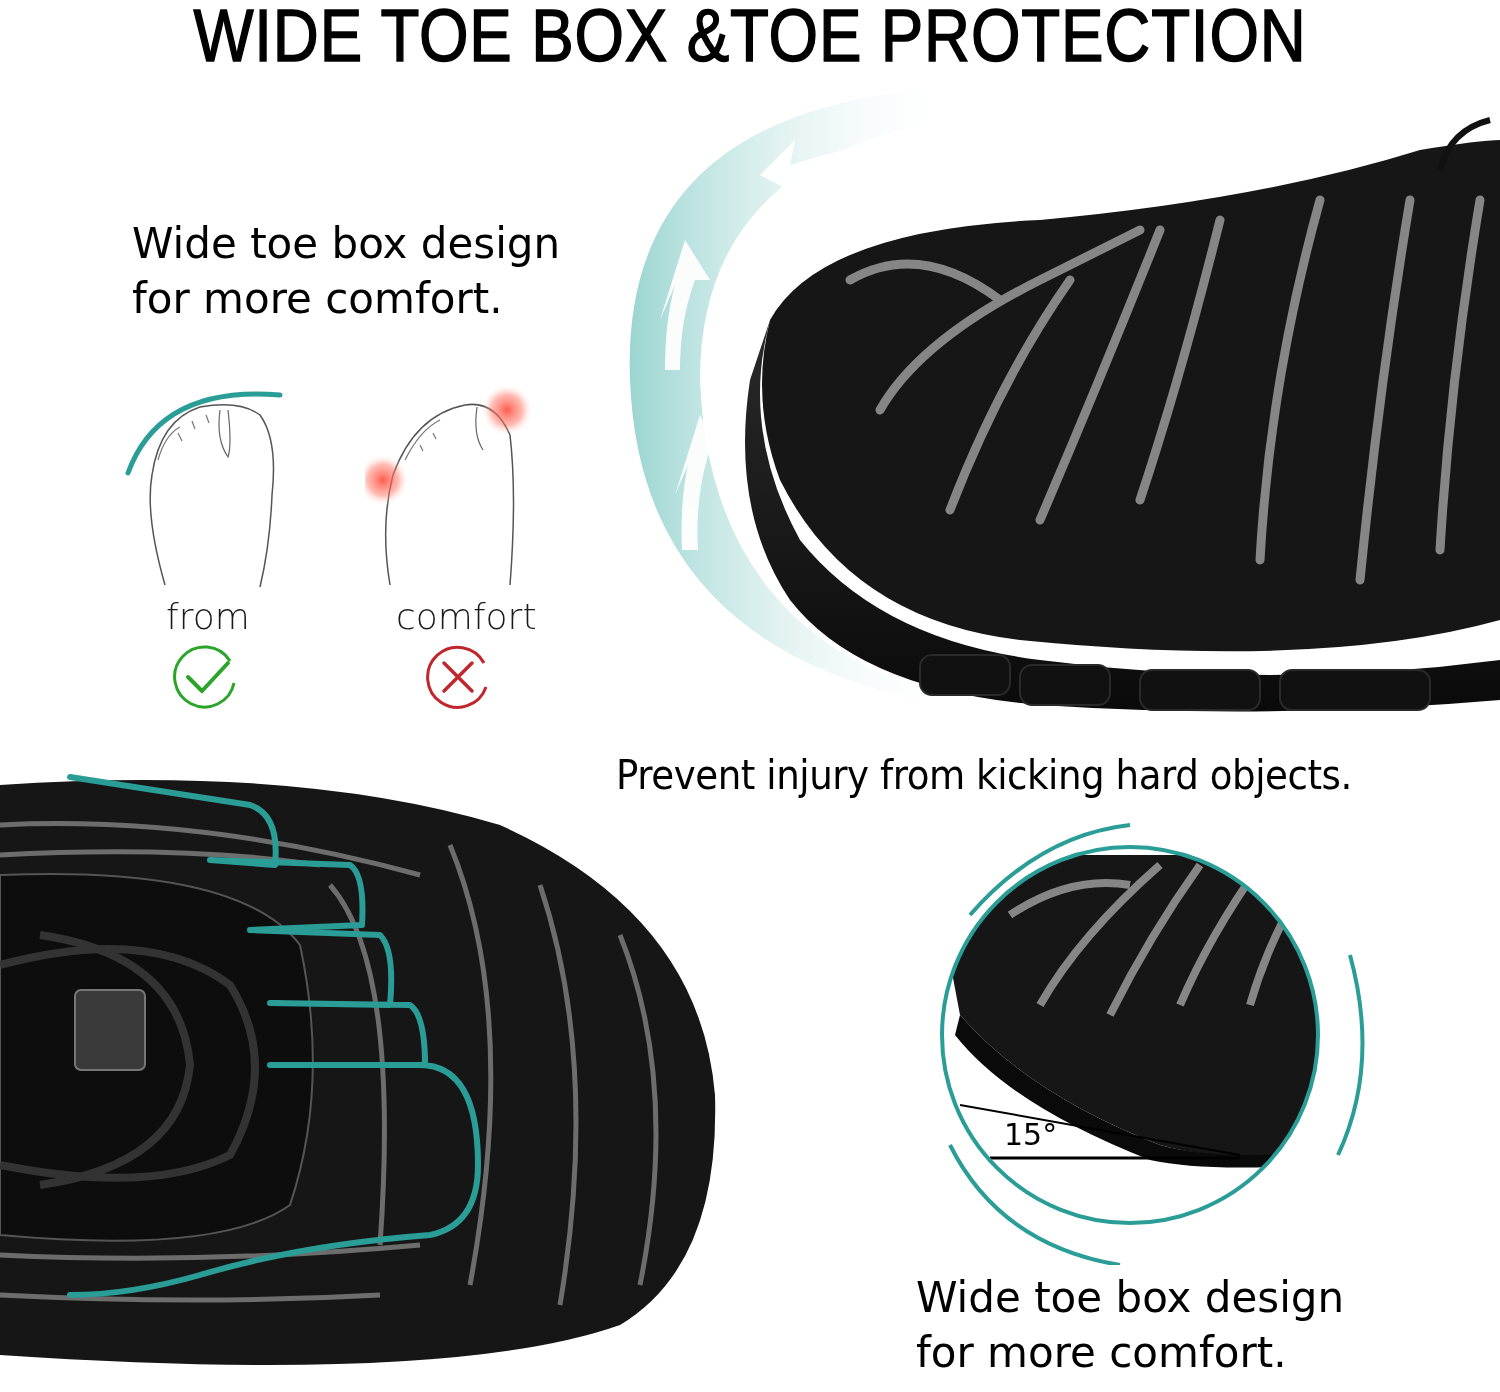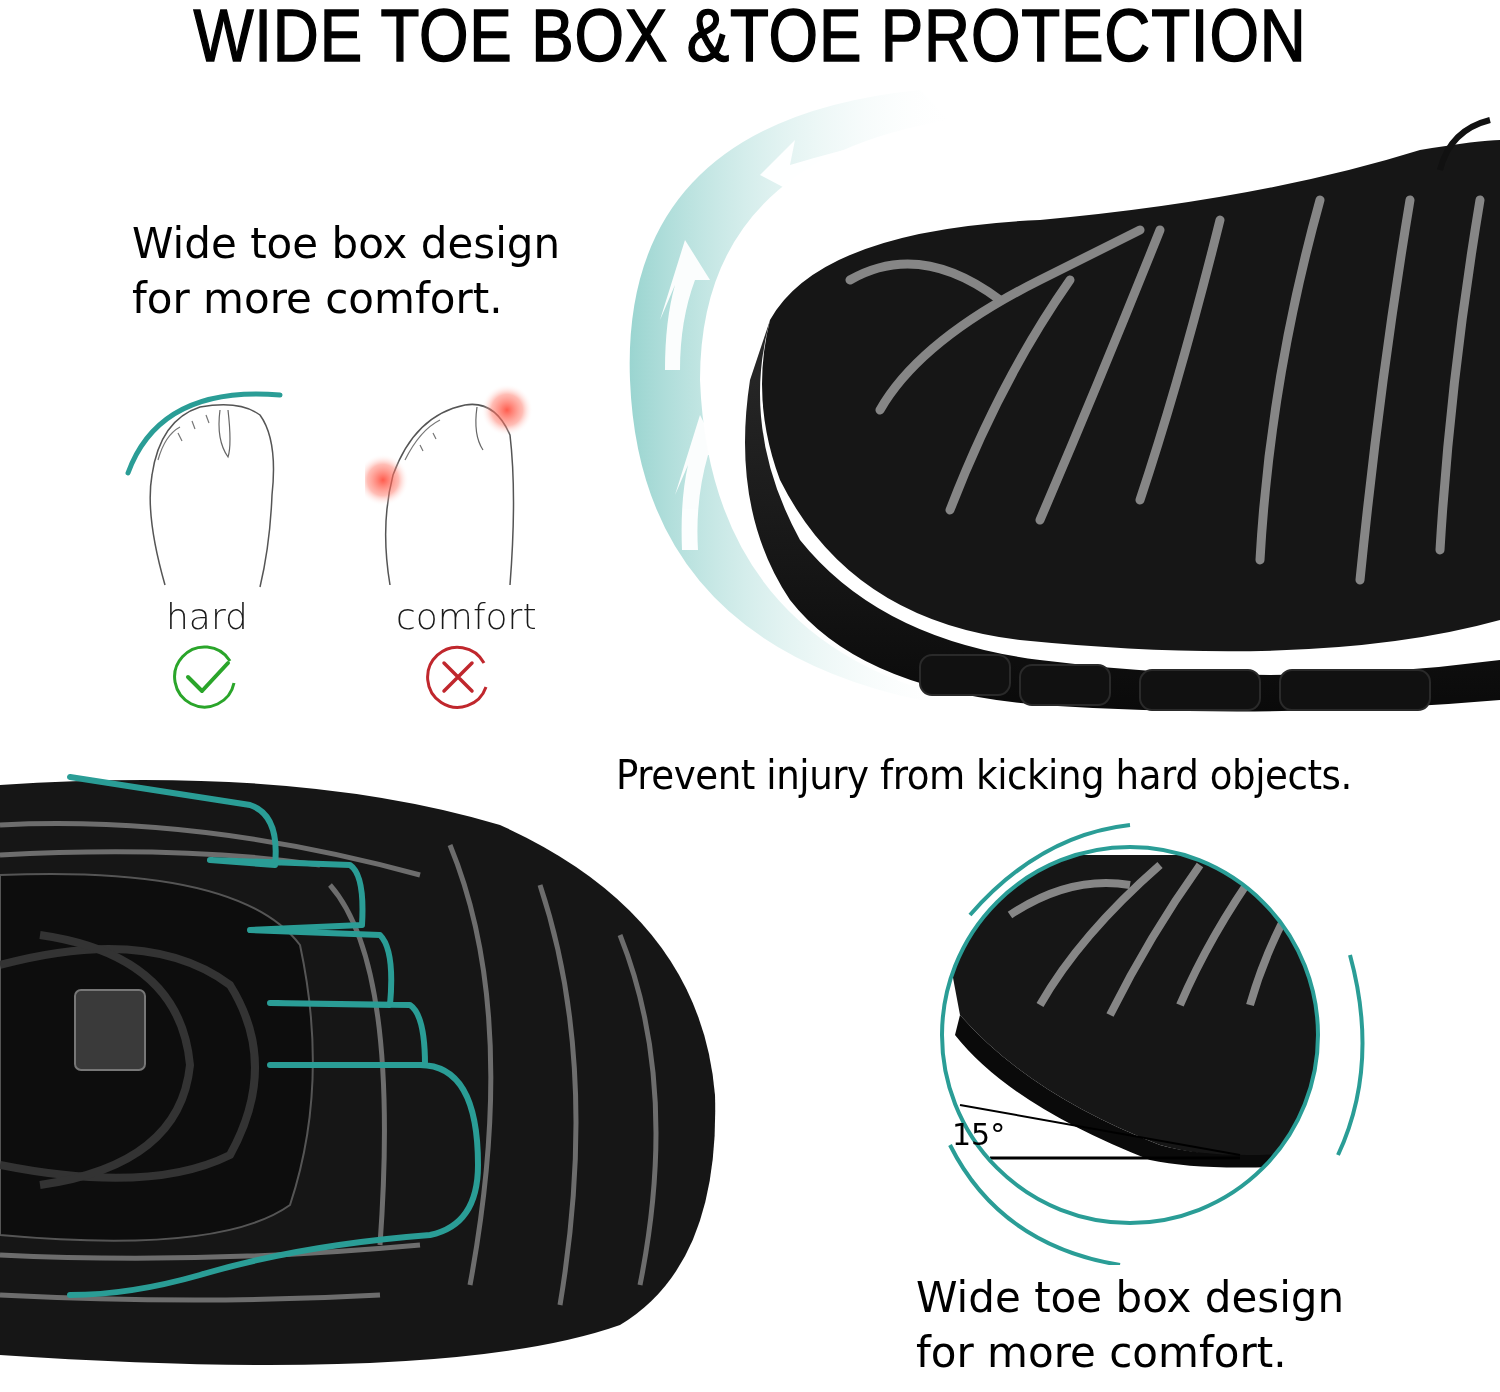--- a/index.html
+++ b/index.html
@@ -25,21 +25,21 @@
 <div class="abs caption" style="left:132px; top:271px;">for more comfort.</div>
 
 <div class="abs" style="left:120px; top:365px; width:170px; height:230px;">
   <svg width="170" height="230" viewBox="0 0 170 230">
     <path d="M8 108 Q 40 20 160 30" fill="none" stroke="#2a9d96" stroke-width="5" stroke-linecap="round"></path>
     <path d="M45 220 Q 25 150 32 110 Q 40 55 80 42 Q 120 35 140 50 Q 158 75 152 130 Q 150 180 140 222" fill="none" stroke="#555" stroke-width="1.5"></path>
     <path d="M38 95 Q 45 70 60 62 M 58 68 l4 8 M 72 56 l3 8 M 86 50 l3 8" fill="none" stroke="#777" stroke-width="1.2"></path>
     <path d="M100 45 Q 96 75 108 92 Q 112 80 108 45" fill="none" stroke="#666" stroke-width="1.2"></path>
   </svg>
 </div>
-<div class="abs foot-label" style="left:166px; top:596px;">hard</div>
+<div class="abs foot-label" style="left:166px; top:596px;">from</div>
 <div class="abs" style="left:172px; top:643px; width:68px; height:68px;">
   <svg width="68" height="68" viewBox="0 0 68 68">
     <path d="M58 18 A 30 30 0 1 0 62 40" fill="none" stroke="#2aa52a" stroke-width="3"></path>
     <path d="M16 34 L 30 48 L 56 20" fill="none" stroke="#2aa52a" stroke-width="4" stroke-linecap="round" stroke-linejoin="round"></path>
   </svg>
 </div>
 
 <div class="abs" style="left:365px; top:375px; width:180px; height:220px;">
   <svg width="180" height="220" viewBox="0 0 180 220">
     <defs>
@@ -157,16 +157,16 @@
         <path d="M250 190 Q 280 120 330 50"></path>
         <path d="M320 190 Q 340 120 380 60"></path>
       </g>
       <path d="M30 200 Q 100 280 230 330 Q 300 350 440 330 L 440 345 Q 290 360 220 345 Q 80 290 25 220 Z" fill="#0a0a0a"></path>
       <line x1="30" y1="290" x2="310" y2="340" stroke="#000" stroke-width="2"></line>
       <line x1="60" y1="343" x2="310" y2="343" stroke="#000" stroke-width="3"></line>
     </g>
     <circle cx="200" cy="220" r="188" fill="none" stroke="#2a9d96" stroke-width="4"></circle>
   </svg>
 </div>
-<div class="abs" style="left:952px; top:1117px; font-family:'DejaVu Sans', sans-serif; font-size:30px;">15°</div>
+<div class="abs" style="left:1004px; top:1117px; font-family:'DejaVu Sans', sans-serif; font-size:30px;">15°</div>
 
 <div class="abs caption" style="left:916px; top:1270px;">Wide toe box design</div>
 <div class="abs caption" style="left:916px; top:1325px;">for more comfort.</div>
 
 </body></html>

